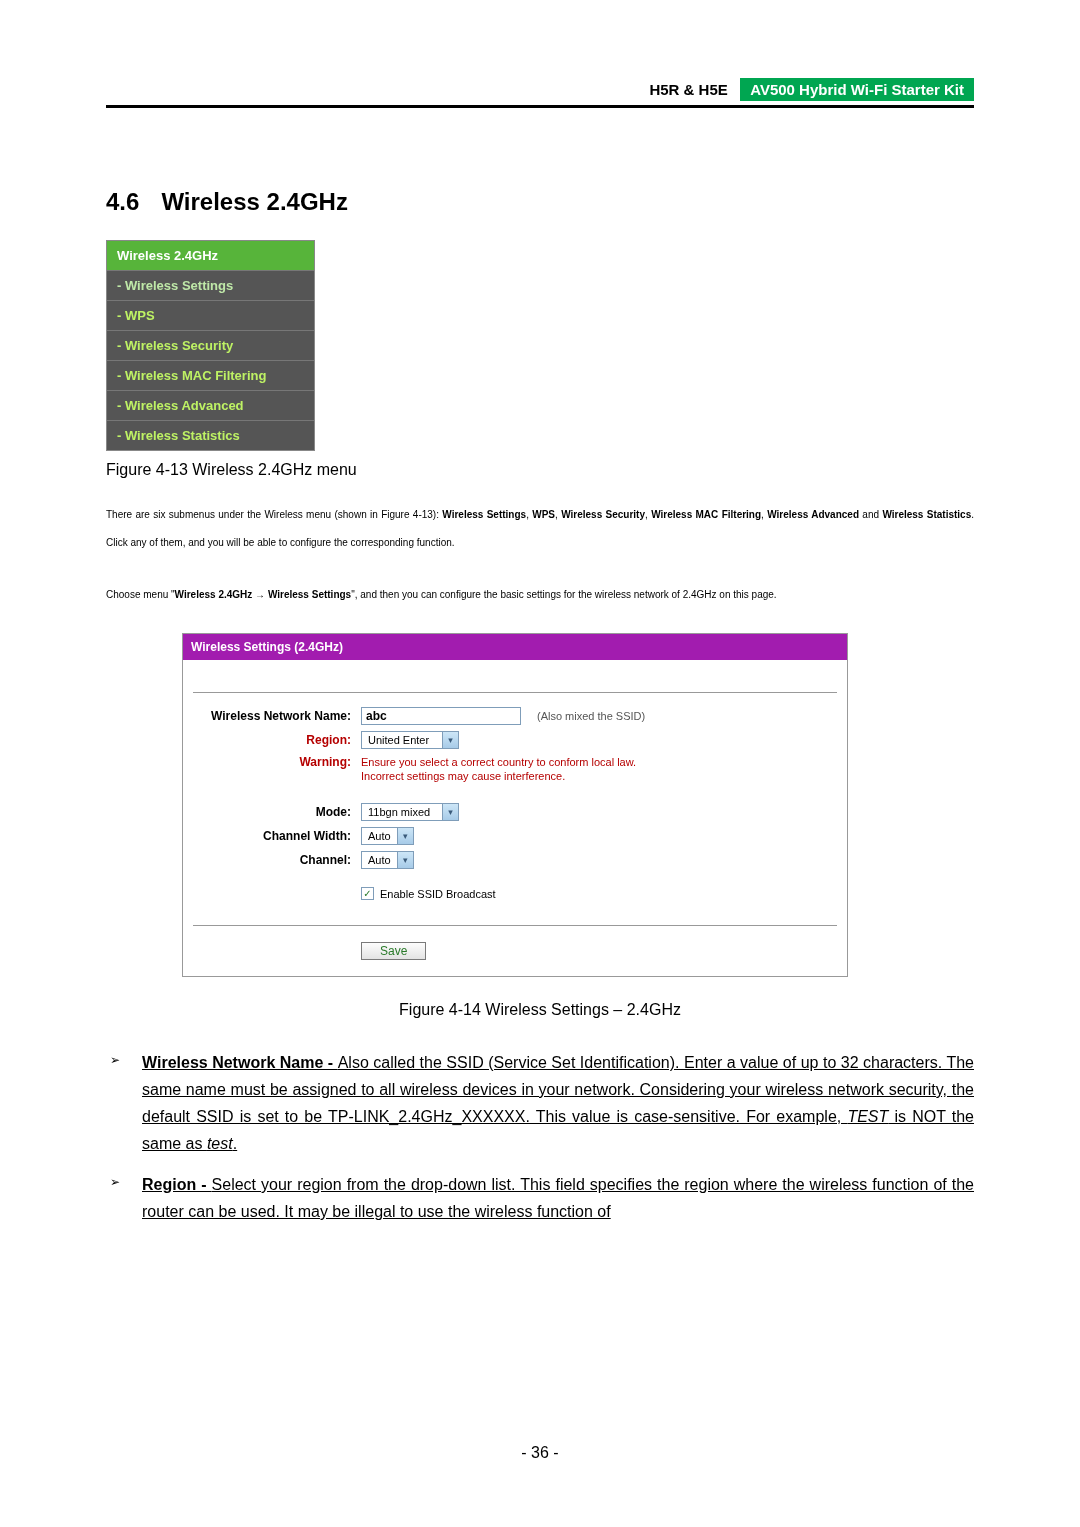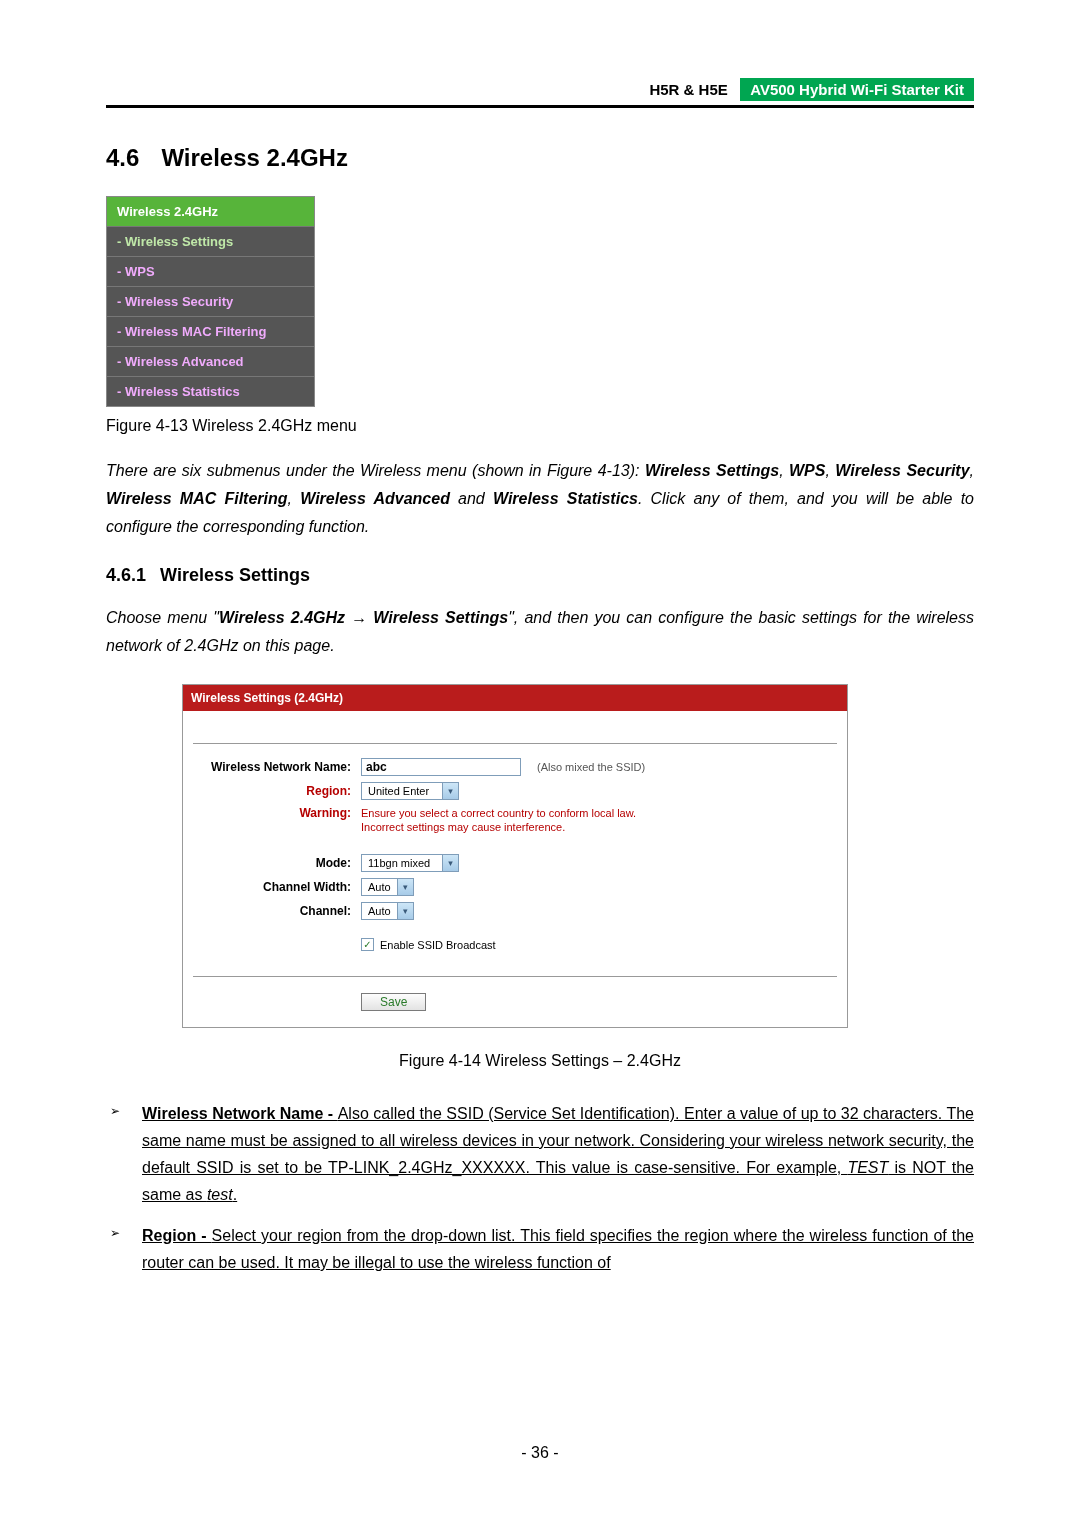--- a/index.html
+++ b/index.html
@@ -28,68 +28,67 @@
       color: #fff;
       font-weight: bold;
       font-size: 15px;
       padding: 3px 10px;
     }
     .section-heading {
       font-size: 24px;
       font-weight: bold;
       margin-bottom: 24px;
     }
-    .section-num { display: inline-block; margin-right: 22px; }
+    .section-num { display: inline-block; margin-right: 22px; margin-top: 44px; }
     .menu-widget {
       width: 209px;
       border: 1px solid #888;
       margin-bottom: 10px;
       font-size: 13px;
     }
     .menu-head {
       background: #57b43a;
       color: #fff;
       font-weight: bold;
       padding: 7px 10px;
     }
     .menu-item {
       background: #555;
-      color: #f0abfc;
+      color: #bef264;
       font-weight: bold;
       padding: 7px 10px;
       border-top: 1px solid #777;
     }
     .menu-item.active { color: #bfe8a8; }
     .fig-caption {
       font-size: 16px;
       margin: 10px 0 22px 0;
     }
     .fig-caption.center { text-align: center; margin-top: 24px; margin-bottom: 30px; }
     .para {
-      font-size: 16px;
+      font-size: 10px;
       line-height: 28px;
       text-align: justify;
       margin-bottom: 24px;
-      font-style: italic;
     }
     .subsection-heading {
       font-size: 18px;
       font-weight: bold;
       margin: 10px 0 18px 0;
     }
     .subsec-num { display:inline-block; margin-right: 14px; }
     .arrow { font-weight: bold; }
     .settings-box {
       width: 666px;
       margin: 8px 0 0 76px;
       border: 1px solid #999;
       background: #fff;
     }
     .settings-head {
-      background: #b91c1c;
+      background: #a21caf;
       color: #fff;
       font-weight: bold;
       font-size: 12px;
       padding: 6px 8px;
     }
     .settings-body { padding: 32px 0 6px 0; }
     .settings-row {
       display: flex;
       font-size: 12px;
       margin-bottom: 6px;
@@ -228,23 +227,20 @@
   <div class="menu-item">- Wireless Advanced</div>
   <div class="menu-item">- Wireless Statistics</div>
 </div>
 
 <div class="fig-caption">Figure 4-13 Wireless 2.4GHz menu</div>
 
 <p class="para">
   <span>There are six submenus under the Wireless menu (shown in Figure 4-13): </span><b>Wireless Settings</b>, <b>WPS</b>, <b>Wireless Security</b>, <b>Wireless MAC Filtering</b>, <b>Wireless Advanced</b> and <b>Wireless Statistics</b><span>. Click any of them, and you will be able to configure the corresponding function.</span>
 </p>
 
-<h3 class="subsection-heading">
-  <span class="subsec-num">4.6.1</span><span>Wireless Settings</span>
-</h3>
 
 <p class="para">
   <span>Choose menu "</span><b>Wireless 2.4GHz</b> <span class="arrow">→</span> <b>Wireless Settings</b><span>", and then you can configure the basic settings for the wireless network of 2.4GHz on this page.</span>
 </p>
 
 <div class="settings-box">
   <div class="settings-head">Wireless Settings (2.4GHz)</div>
   <div class="settings-body">
     <hr class="settings-hr-top">
     <div class="settings-row">

